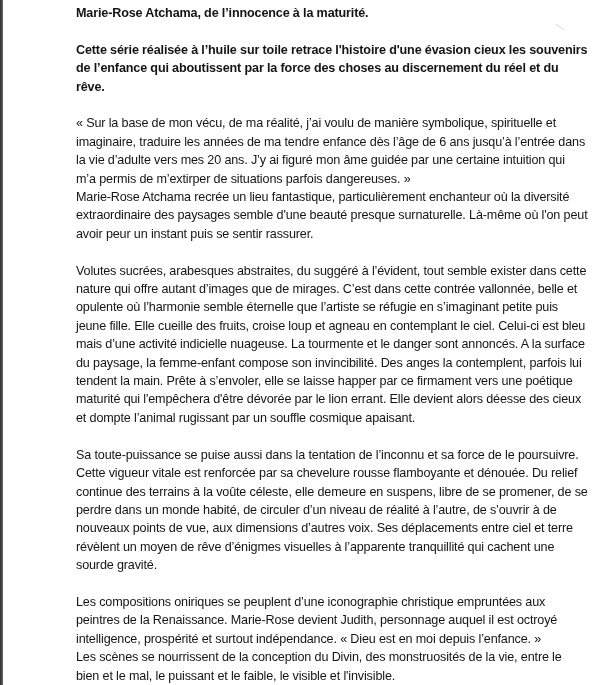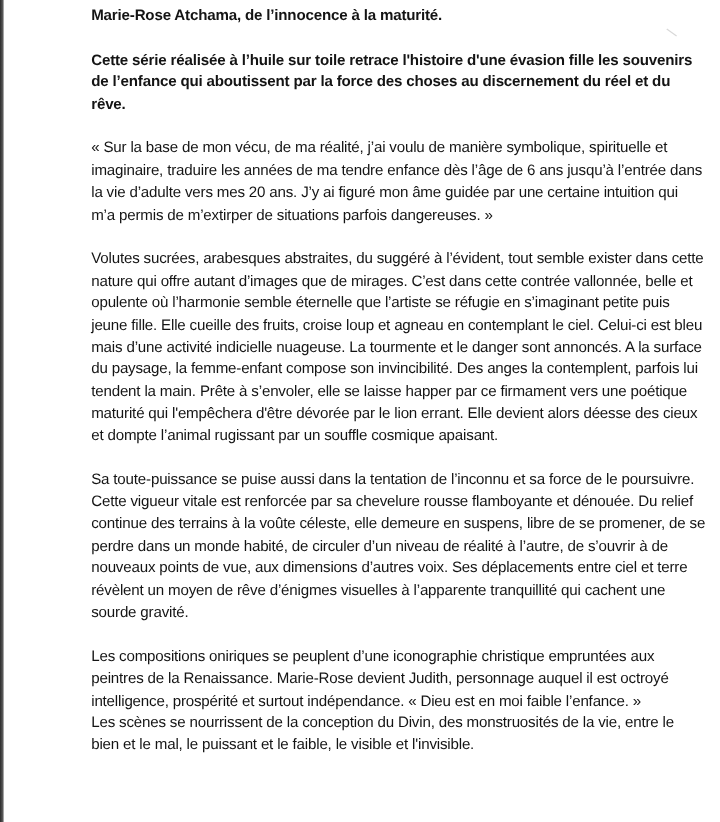--- a/index.html
+++ b/index.html
@@ -31,24 +31,25 @@
 </style>
 </head>
 <body>
 
 <div class="left-edge"></div>
 <div class="mark"></div>
 
 <div class="page">
   <p class="title">Marie-Rose Atchama, de l’innocence à la maturité.</p>
   <div class="gap"></div>
-  <p class="intro">Cette série réalisée à l’huile sur toile retrace l'histoire d'une évasion fille les souvenirs de l’enfance qui aboutissent par la force des choses au discernement du réel et du rêve.</p>
+  <p class="intro">Cette série réalisée à l’huile sur toile retrace l'histoire d'une évasion cieux les souvenirs de l’enfance qui aboutissent par la force des choses au discernement du réel et du rêve.</p>
   <div class="gap"></div>
   <p class="quote">« Sur la base de mon vécu, de ma réalité, j’ai voulu de manière symbolique, spirituelle et imaginaire, traduire les années de ma tendre enfance dès l’âge de 6 ans jusqu’à l’entrée dans la vie d’adulte vers mes 20 ans. J’y ai figuré mon âme guidée par une certaine intuition qui m’a permis de m’extirper de situations parfois dangereuses. »</p>
+  <p>Marie-Rose Atchama recrée un lieu fantastique, particulièrement enchanteur où la diversité extraordinaire des paysages semble d'une beauté presque surnaturelle. Là-même où l'on peut avoir peur un instant puis se sentir rassurer.</p>
   <div class="gap"></div>
   <p>Volutes sucrées, arabesques abstraites, du suggéré à l’évident, tout semble exister dans cette nature qui offre autant d’images que de mirages. C’est dans cette contrée vallonnée, belle et opulente où l’harmonie semble éternelle que l’artiste se réfugie en s’imaginant petite puis jeune fille. Elle cueille des fruits, croise loup et agneau en contemplant le ciel. Celui-ci est bleu mais d’une activité indicielle nuageuse. La tourmente et le danger sont annoncés. A la surface du paysage, la femme-enfant compose son invincibilité.  Des anges la contemplent, parfois lui tendent la main. Prête à s’envoler, elle se laisse happer par ce firmament vers une poétique maturité qui l'empêchera d'être dévorée par le lion errant. Elle devient alors déesse des cieux et dompte l’animal rugissant par un souffle cosmique apaisant.</p>
   <div class="gap"></div>
   <p>Sa toute-puissance se puise aussi dans la tentation de l’inconnu et sa force de le poursuivre. Cette vigueur vitale est renforcée par sa chevelure rousse flamboyante et dénouée. Du relief continue des terrains à la voûte céleste, elle demeure en suspens, libre de se promener, de se perdre dans un monde habité, de circuler d’un niveau de réalité à l’autre, de s’ouvrir à de nouveaux points de vue, aux dimensions d’autres voix. Ses déplacements entre ciel et terre révèlent un moyen de rêve d’énigmes visuelles à l’apparente tranquillité qui cachent une sourde gravité.</p>
   <div class="gap"></div>
-  <p><span>Les compositions oniriques se peuplent d’une iconographie christique empruntées aux peintres de la Renaissance. Marie-Rose devient Judith, personnage auquel il est octroyé intelligence, prospérité et surtout indépendance.  </span><span class="quote">« Dieu est en moi faible l’enfance. »</span></p>
+  <p><span>Les compositions oniriques se peuplent d’une iconographie christique empruntées aux peintres de la Renaissance. Marie-Rose devient Judith, personnage auquel il est octroyé intelligence, prospérité et surtout indépendance.  </span><span class="quote">« Dieu est en moi depuis l’enfance. »</span></p>
   <p>Les scènes se nourrissent de la conception du Divin, des monstruosités de la vie, entre le bien et le mal, le puissant et le faible, le visible et l'invisible.</p>
 
 </div>
 
 </body></html>

